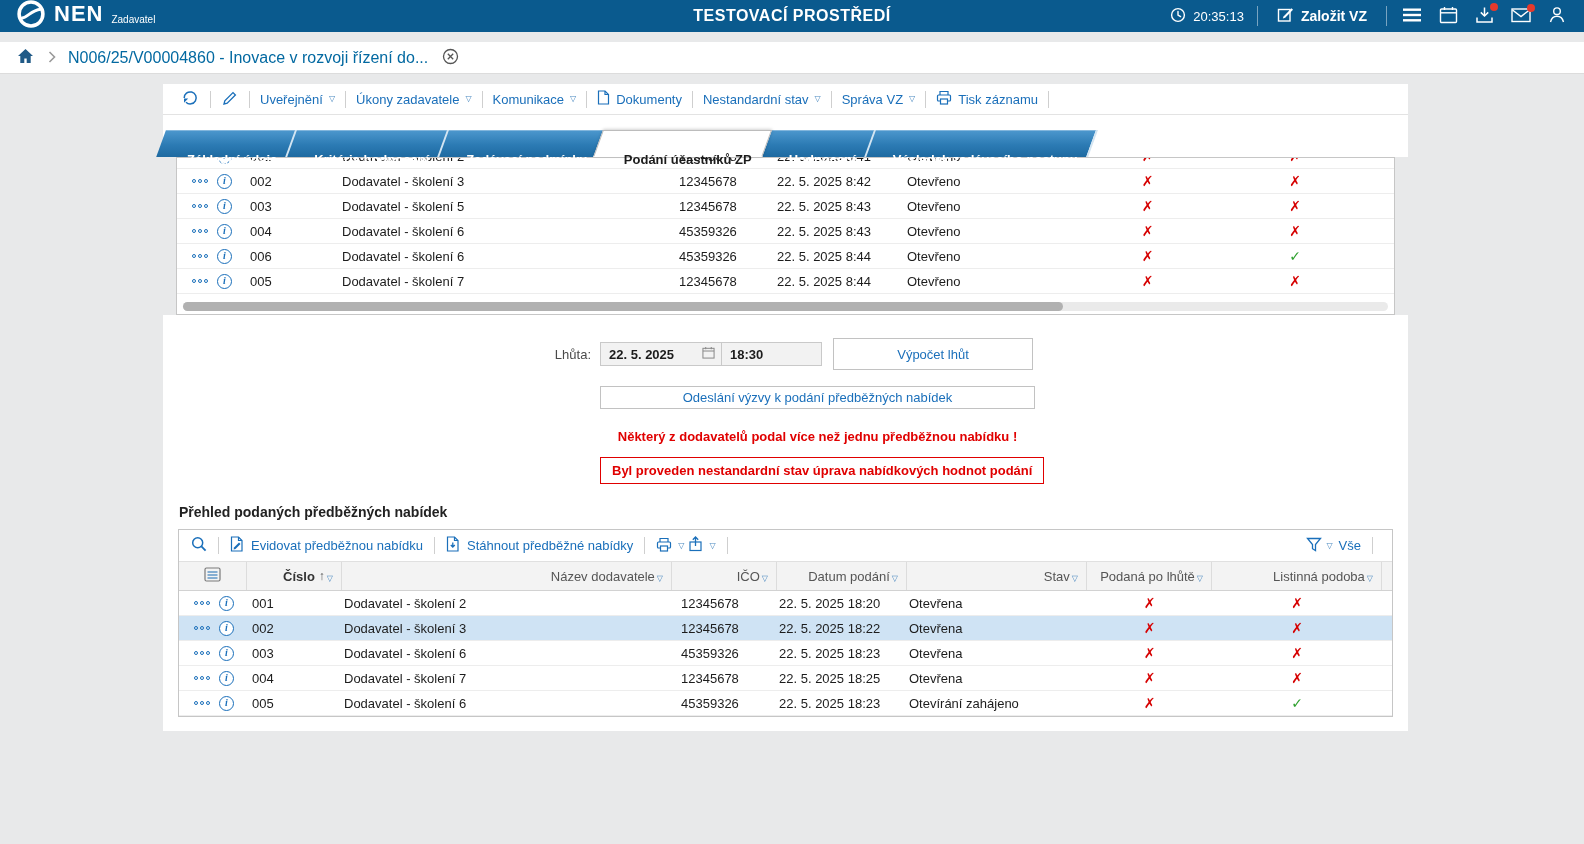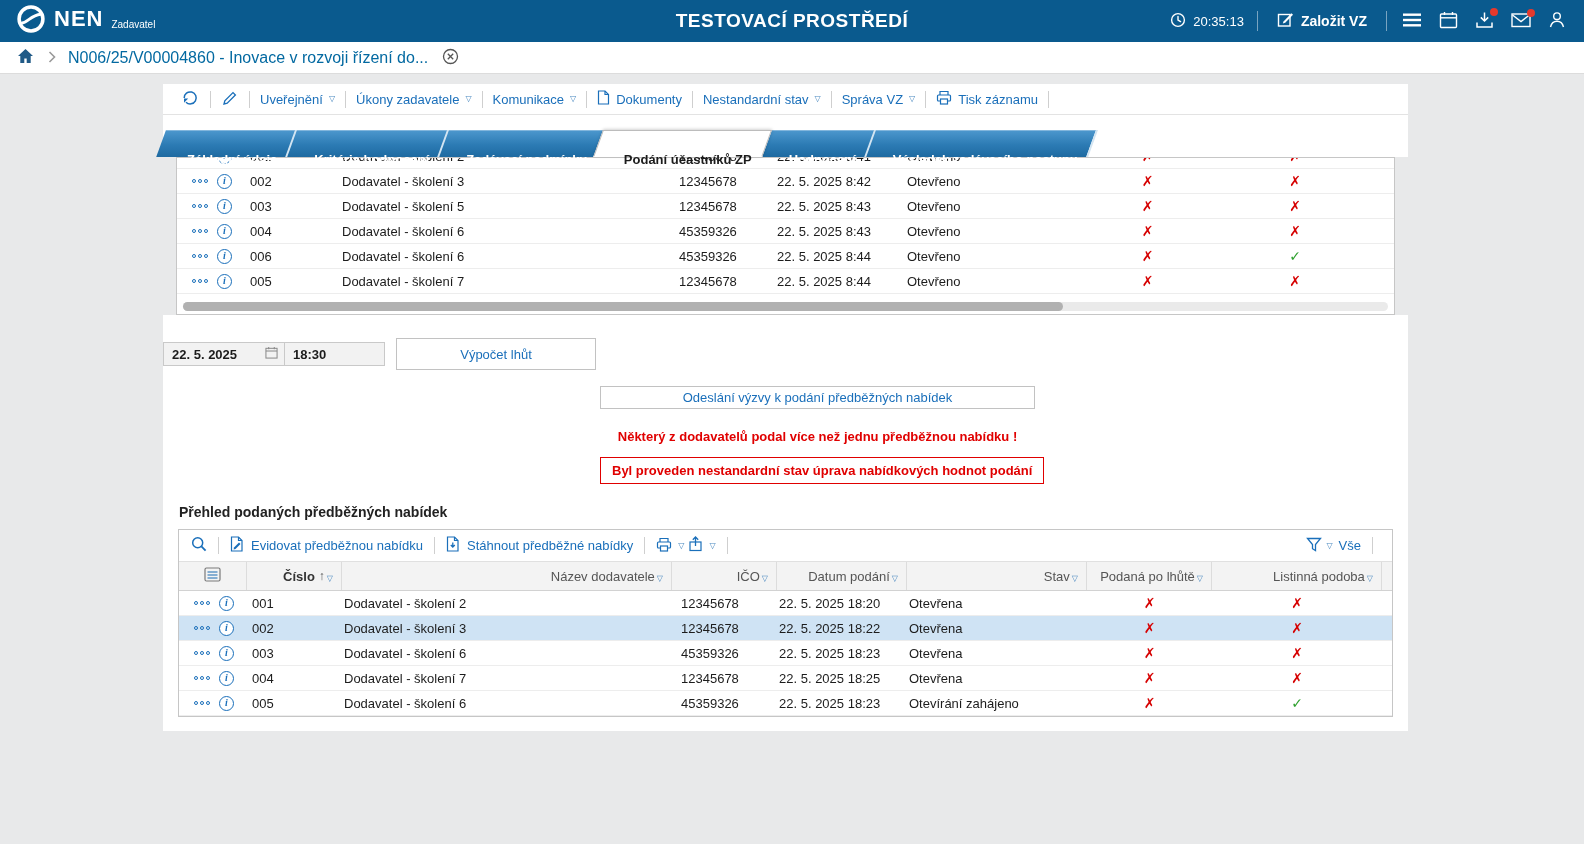--- a/index.html
+++ b/index.html
@@ -1,25 +1,25 @@
 <!DOCTYPE html>
 <html><head>
 <meta charset="utf-8">
 <style>
   * { box-sizing: border-box; }
   html,body { margin:0; padding:0; }
   body { font-family:"Liberation Sans","DejaVu Sans",sans-serif; }
   .page { position:relative; width:1584px; height:844px; background:#e8e9ea; overflow:hidden; }
 
   
-  .topbar { position:absolute; top:0; left:0; right:0; height:42px; background:#0a5a8e; display:flex; align-items:center; padding:0 16px; color:#fff; }
+  .topbar { position:absolute; top:0; left:0; right:0; height:32px; background:#0a5a8e; display:flex; align-items:center; padding:0 16px; color:#fff; }
   .brand { display:flex; align-items:flex-start; gap:8px; cursor:pointer; }
   .brand-name { font-size:22px; font-weight:bold; letter-spacing:1px; line-height:30px; }
   .brand-sub { font-size:10px; margin-top:15px; }
-  .env-title { position:absolute; left:50%; transform:translateX(-50%); font-size:19px; font-weight:bold; letter-spacing:.5px; }
+  .env-title { position:absolute; left:50%; transform:translateX(-50%); font-size:16px; font-weight:bold; letter-spacing:.5px; }
   .topbar-right { margin-left:auto; display:flex; align-items:center; gap:13px; }
   .tb-group { display:flex; align-items:center; gap:7px; font-size:13px; }
   .tb-divider { width:1px; height:20px; background:rgba(255,255,255,.45); }
   .icon-btn { position:relative; background:none; border:none; padding:2px; cursor:pointer; color:#fff; display:flex; align-items:center; }
   .badge { position:absolute; top:-1px; right:-2px; width:8px; height:8px; border-radius:50%; background:#e5392c; }
   .create-vz { display:flex; align-items:center; gap:7px; background:none; border:none; color:#fff; font-size:14px; font-weight:bold; cursor:pointer; font-family:inherit; }
 
   
   .breadcrumb-bar { position:absolute; top:42px; left:0; right:0; height:32px; background:#fff; border-bottom:1px solid #dcdcdc; display:flex; align-items:center; gap:12px; padding:0 15px; }
   .crumb-record { font-size:16px; font-weight:normal; color:#0369a1; }
@@ -463,20 +463,21 @@
       </div>
       <div class="hscroll">
         <div class="hscroll-thumb"></div>
       </div>
     </div>
 
 
     <div class="form-panel">
 
       <div class="f-row mt22">
+        <div class="f-label">Lhůta:</div>
         <div class="ibox date">
           <span>22. 5. 2025</span>
           <span>
             <svg width="13" height="13" viewBox="0 0 14 14">
                 <rect x="1" y="2.5" width="12" height="10.5" fill="none" stroke="#8a8a8a" stroke-width="1.1"></rect>
                 <line x1="1" y1="5.4" x2="13" y2="5.4" stroke="#8a8a8a" stroke-width="1.1"></line>
                 <line x1="4" y1="1" x2="4" y2="3.4" stroke="#8a8a8a" stroke-width="1.1"></line>
                 <line x1="10" y1="1" x2="10" y2="3.4" stroke="#8a8a8a" stroke-width="1.1"></line>
               </svg>
           </span>

